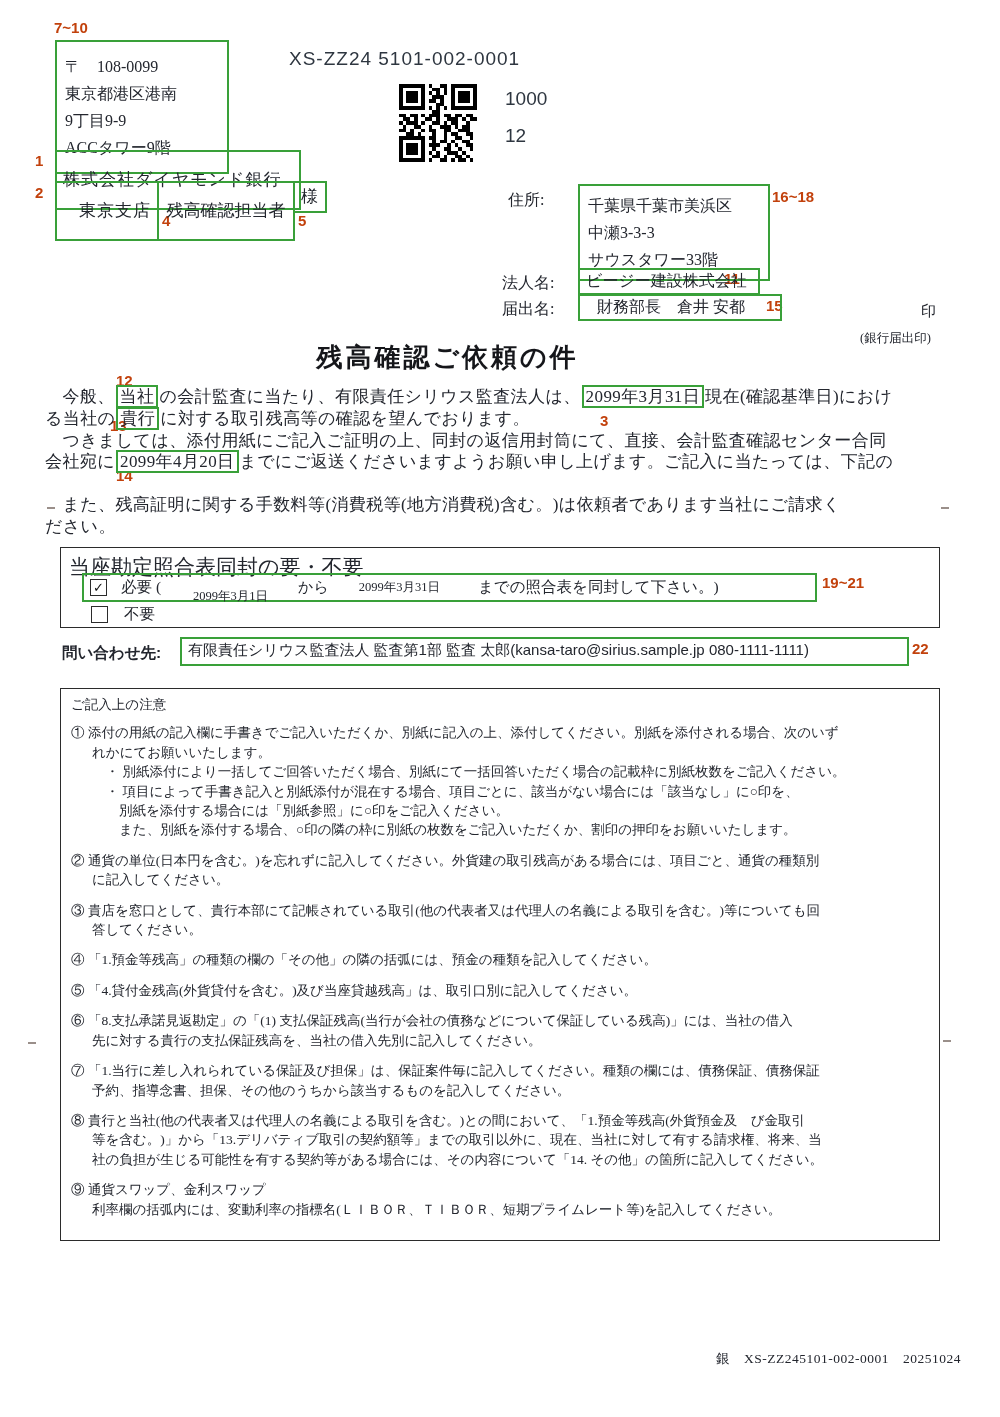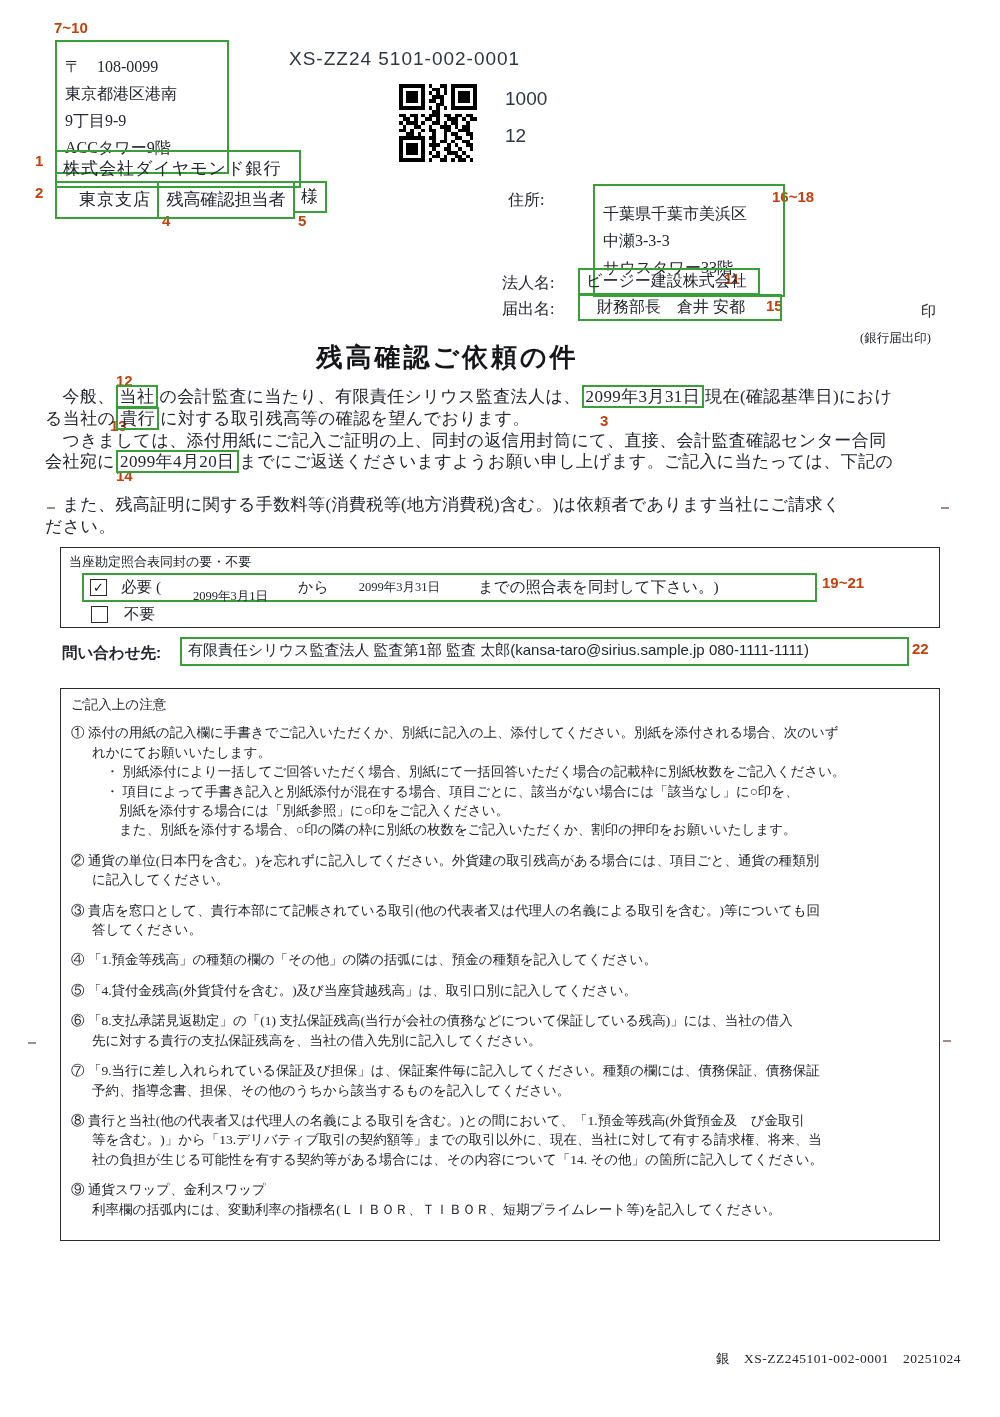--- a/index.html
+++ b/index.html
@@ -11,21 +11,21 @@
   .gbox{border:2.5px solid #39a039;}
   .ann{
     position:absolute;color:#c2410c;font-family:"Liberation Sans","DejaVu Sans",sans-serif;
     font-weight:bold;font-size:15px;line-height:15px;
   }
   .abs{position:absolute;}
   .serif15{font-size:15.5px;}
   .nowrap{white-space:pre;}
   
   .addr-box{font-size:16px;line-height:27px;padding:11px 8px;}
-  .bank-box{font-size:17px;line-height:24px;padding:5px 6px;letter-spacing:1px;}
+  .bank-box{font-size:17px;line-height:24px;padding:16px 6px;letter-spacing:1px;}
   
   .bline{position:absolute;left:45px;font-size:17px;line-height:21px;white-space:pre;letter-spacing:0.4px;}
   .hl{border:2.5px solid #39a039;padding:0 2px;margin:0 1px;}
   
   .frame{border:1.4px solid #2b2b2b;}
   .cb{
     display:inline-flex;width:15px;height:15px;border:1.7px solid #2b2b2b;
     align-items:center;justify-content:center;font-size:13px;line-height:13px;
     font-family:"Liberation Sans",sans-serif;color:#111;background:#fff;flex:none;
   }
@@ -164,21 +164,21 @@
         <rect x="11" y="20" width="2" height="1"></rect>
         <rect x="14" y="20" width="1" height="1"></rect>
         <rect x="16" y="20" width="2" height="1"></rect>
         <rect x="19" y="20" width="1" height="1"></rect>
     </g>
   </svg>
   <div class="abs sans" style="left:505px;top:88px;font-size:19px;color:#2e3640;">1000</div>
   <div class="abs sans" style="left:505px;top:125px;font-size:19px;color:#2e3640;">12</div>
 
   <div class="abs serif15" style="left:508px;top:190px;font-size:16px;">住所:</div>
-  <div class="abs gbox" style="left:578px;top:184px;width:172px;font-size:16px;line-height:27px;padding:14px 8px;margin-left:15px;">
+  <div class="abs gbox" style="left:578px;top:184px;width:172px;font-size:16px;line-height:27px;padding:6px 8px;">
     <div>千葉県千葉市美浜区</div>
     <div>中瀬3-3-3</div>
     <div>サウスタワー33階</div>
   </div>
   <div class="abs" style="left:502px;top:273px;font-size:16px;">法人名:</div>
   <div class="abs gbox" style="left:578px;top:268px;width:166px;font-size:16px;padding:1px 6px;">ビージー建設株式会社</div>
   <div class="abs" style="left:502px;top:299px;font-size:16px;">届出名:</div>
   <div class="abs gbox" style="left:578px;top:294px;width:166px;font-size:16px;padding:1px 17px;">財務部長　倉井 安都</div>
   <div class="abs" style="left:921px;top:302px;font-size:15px;">印</div>
   <div class="abs" style="left:860px;top:330px;font-size:12.5px;">(銀行届出印)</div>
@@ -191,21 +191,21 @@
   <div class="bline" style="top:451px;"><span>会社宛に</span><span class="hl">2099年4月20日</span><span>までにご返送くださいますようお願い申し上げます。ご記入に当たっては、下記の</span></div>
   <div class="bline" style="top:494px;">　また、残高証明に関する手数料等(消費税等(地方消費税)含む。)は依頼者であります当社にご請求く</div>
   <div class="bline" style="top:516px;">ださい。</div>
 
   <div class="tickmark" style="left:47px;top:507px;"></div>
   <div class="tickmark" style="left:941px;top:507px;"></div>
   <div class="tickmark" style="left:28px;top:1042px;"></div>
   <div class="tickmark" style="left:943px;top:1040px;"></div>
 
   <div class="abs frame" style="left:60px;top:547px;width:878px;height:79px;">
-    <div style="padding:5px 0 0 8px;font-size:13px;">当座勘定照合表同封の要・不要</div>
+    <div style="padding:5px 0 0 8px;font-size:21px;">当座勘定照合表同封の要・不要</div>
     <div class="abs gbox encl-row" style="left:21px;top:25px;width:725px;height:25px;padding:0 0 0 6px;">
       <span class="cb">✓</span>
       <span style="margin-left:14px;font-size:15.5px;">必要 (</span>
       <span style="margin-left:32px;font-size:12.5px;margin-top:18px;">2099年3月1日</span>
       <span style="margin-left:30px;font-size:15px;">から</span>
       <span style="margin-left:30px;font-size:12.5px;">2099年3月31日</span>
       <span style="margin-left:38px;font-size:15.5px;">までの照合表を同封して下さい。)</span>
     </div>
     <div class="abs encl-row" style="left:30px;top:56px;">
       <span class="cb"></span>
@@ -226,21 +226,21 @@
 　　別紙を添付する場合には「別紙参照」に○印をご記入ください。
 　　また、別紙を添付する場合、○印の隣の枠に別紙の枚数をご記入いただくか、割印の押印をお願いいたします。</span></div>
       <div class="note"><span>②</span> <span>通貨の単位(日本円を含む。)を忘れずに記入してください。外貨建の取引残高がある場合には、項目ごと、通貨の種類別
 に記入してください。</span></div>
       <div class="note"><span>③</span> <span>貴店を窓口として、貴行本部にて記帳されている取引(他の代表者又は代理人の名義による取引を含む。)等についても回
 答してください。</span></div>
       <div class="note"><span>④</span> <span>「1.預金等残高」の種類の欄の「その他」の隣の括弧には、預金の種類を記入してください。</span></div>
       <div class="note"><span>⑤</span> <span>「4.貸付金残高(外貨貸付を含む。)及び当座貸越残高」は、取引口別に記入してください。</span></div>
       <div class="note"><span>⑥</span> <span>「8.支払承諾見返勘定」の「(1) 支払保証残高(当行が会社の債務などについて保証している残高)」には、当社の借入
 先に対する貴行の支払保証残高を、当社の借入先別に記入してください。</span></div>
-      <div class="note"><span>⑦</span> <span>「9.当行に差し入れられている保証及び担保」は、保証案件毎に記入してください。種類の欄には、債務保証、債務保証
+      <div class="note"><span>⑦</span> <span>「1.当行に差し入れられている保証及び担保」は、保証案件毎に記入してください。種類の欄には、債務保証、債務保証
 予約、指導念書、担保、その他のうちから該当するものを記入してください。</span></div>
       <div class="note"><span>⑧</span> <span>貴行と当社(他の代表者又は代理人の名義による取引を含む。)との間において、「1.預金等残高(外貨預金及　び金取引
 等を含む。)」から「13.デリバティブ取引の契約額等」までの取引以外に、現在、当社に対して有する請求権、将来、当
 社の負担が生じる可能性を有する契約等がある場合には、その内容について「14. その他」の箇所に記入してください。</span></div>
       <div class="note"><span>⑨</span> <span>通貨スワップ、金利スワップ
 利率欄の括弧内には、変動利率の指標名(ＬＩＢＯＲ、ＴＩＢＯＲ、短期プライムレート等)を記入してください。</span></div>
     </div>
   </div>
 
   <div class="abs nowrap" style="left:716px;top:1350px;font-size:13.5px;letter-spacing:0.5px;">銀　XS-ZZ245101-002-0001　20251024</div>

